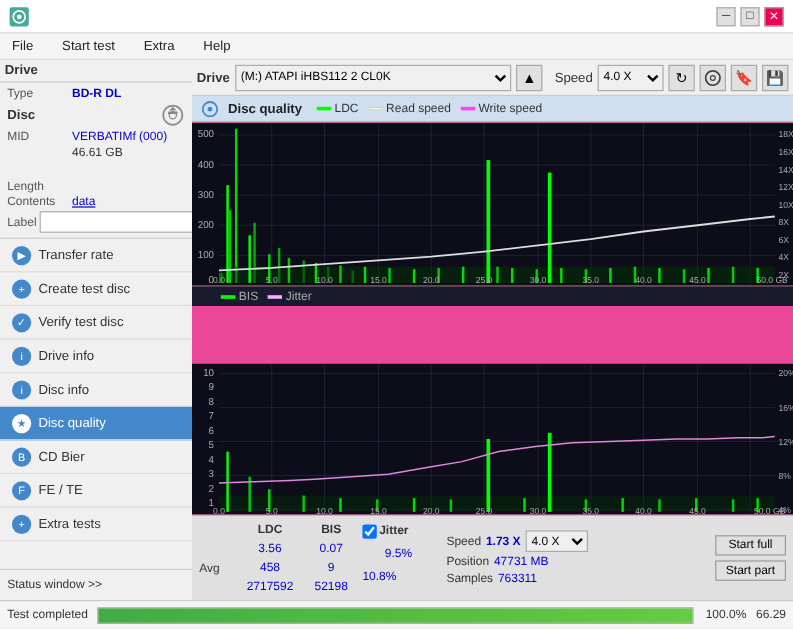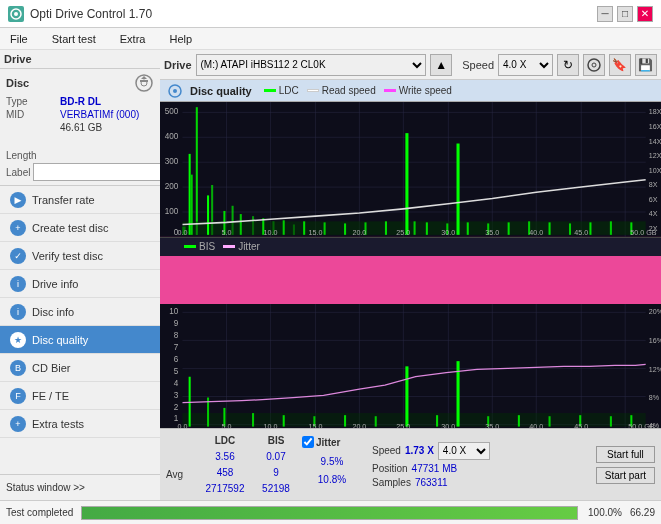--- a/index.html
+++ b/index.html
@@ -52,21 +52,20 @@
 <div class="window">
 
   <div class="titlebar">
     <div class="titlebar-left">
       <div class="titlebar-icon">
         <svg width="12" height="12" viewBox="0 0 12 12">
             <circle cx="6" cy="6" r="5" fill="none" stroke="#fff" stroke-width="1.5"></circle>
             <circle cx="6" cy="6" r="2" fill="#fff"></circle>
           </svg>
       </div>
-      <span class="titlebar-title">Opti Drive Control 1.70</span>
     </div>
     <div class="titlebar-controls">
       <div class="titlebar-btn">─</div>
       <div class="titlebar-btn">□</div>
       <div class="titlebar-btn close">✕</div>
     </div>
   </div>
 
   <div class="menubar">
     <span class="menubar-item">File</span>
@@ -77,40 +76,44 @@
 
   <div class="content-area">
 
     <div class="sidebar-content">
 
       <div style="background:#f0f0f0; border-bottom:1px solid #ccc; padding:3px 4px; display:flex; align-items:center; gap:4px;">
         <span style="font-size:11px;font-weight:bold;color:#333;">Drive</span>
       </div>
 
       <div style="background:#f0f0f0; padding:4px 6px; border-bottom:1px solid #ccc;">
+        <div style="display:flex;margin-bottom:2px;">
+          <span style="width:54px;font-size:10px;color:#555;">Type</span>
+          <span style="font-size:10px;color:#0000cc;font-weight:bold;">BD-R DL</span>
+        </div>
         <div style="display:flex;align-items:center;justify-content:space-between;margin-bottom:3px;">
           <span style="font-weight:bold;font-size:11px;color:#333;">Disc</span>
           <svg width="20" height="20" viewBox="0 0 20 20" style="cursor:pointer;">
               <circle cx="10" cy="10" r="8" fill="none" stroke="#888" stroke-width="1.5"></circle>
               <circle cx="10" cy="10" r="3" fill="none" stroke="#888" stroke-width="1"></circle>
               <path d="M7 6 L10 3 L13 6Z" fill="#888"></path>
               <rect x="6" y="7" width="8" height="2" fill="#888"></rect>
             </svg>
         </div>
         <div style="display:flex;margin-bottom:2px;">
-          <span style="width:54px;font-size:10px;color:#555;">Type</span>
-          <span style="font-size:10px;color:#0000cc;font-weight:bold;">BD-R DL</span>
-        </div>
-        <div style="display:flex;margin-bottom:2px;">
           <span style="width:54px;font-size:10px;color:#555;">MID</span>
           <span style="font-size:10px;color:#0000cc;">VERBATIMf (000)</span>
         </div>
         <div style="display:flex;margin-bottom:2px;">
           <span style="width:54px;font-size:10px;color:#555;margin-top:28px;">Length</span>
           <span style="font-size:10px;color:#333;">46.61 GB</span>
+        </div>
+        <div style="display:flex;margin-bottom:2px;">
+          <span style="width:54px;font-size:10px;color:#555;">Contents</span>
+          <span style="font-size:10px;color:#0000cc;cursor:pointer;text-decoration:underline;">data</span>
         </div>
         <div style="display:flex;align-items:center;gap:3px;margin-top:2px;">
           <span style="width:32px;font-size:10px;color:#555;">Label</span>
           <input type="text" style="flex: 1 1 0%; height: 18px; border: 1px solid rgb(170, 170, 170); font-size: 10px;">
           <button style="width:18px;height:18px;border:1px solid #aaa;background:#e0e0e0;cursor:pointer;display:flex;align-items:center;justify-content:center;font-size:10px;">⚙</button>
         </div>
       </div>
 
       <div style="flex:1;">
         <div class="nav-item">
@@ -403,21 +406,21 @@
             <span style="font-size:10px;color:#0000cc;">9</span>
             <span style="font-size:10px;color:#0000cc;">52198</span>
           </div>
 
           <div style="display:flex;flex-direction:column;justify-content:space-around;height:64px;min-width:60px;">
             <div style="display:flex;align-items:center;gap:2px;">
               <input type="checkbox" checked="" style="width: 12px; height: 12px;">
               <span style="font-size:10px;font-weight:bold;color:#333;">Jitter</span>
             </div>
             <span style="font-size:10px;color:#0000cc;text-align:center;">9.5%</span>
-            <span style="font-size:10px;color:#0000cc;text-align:center;">10.8%</span>
+            <span style="font-size:10px;color:#0000cc;text-align:left;">10.8%</span>
             <span style="font-size:10px;color:#333;text-align:center;"></span>
           </div>
 
           <div style="display:flex;flex-direction:column;gap:3px;margin-left:4px;">
             <div style="display:flex;gap:4px;align-items:center;">
               <span style="font-size:10px;color:#333;">Speed</span>
               <span style="font-size:10px;color:#0000cc;font-weight:bold;">1.73 X</span>
               <select style="width:52px;font-size:10px;height:18px;border:1px solid #aaa;">
                 <option value="4.0 X">4.0 X</option>
               </select>

